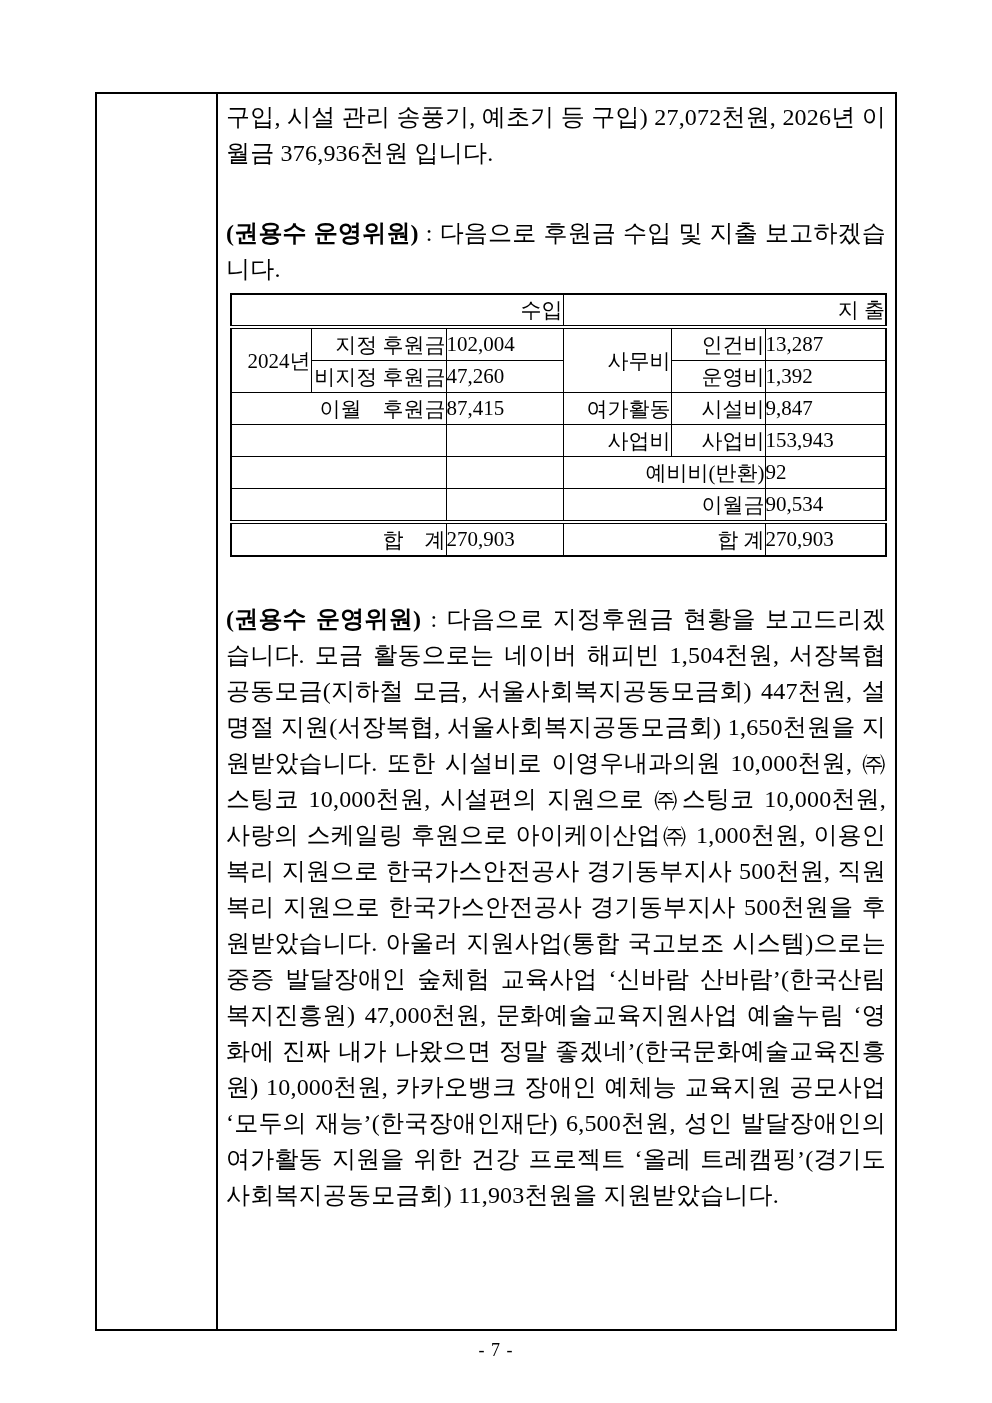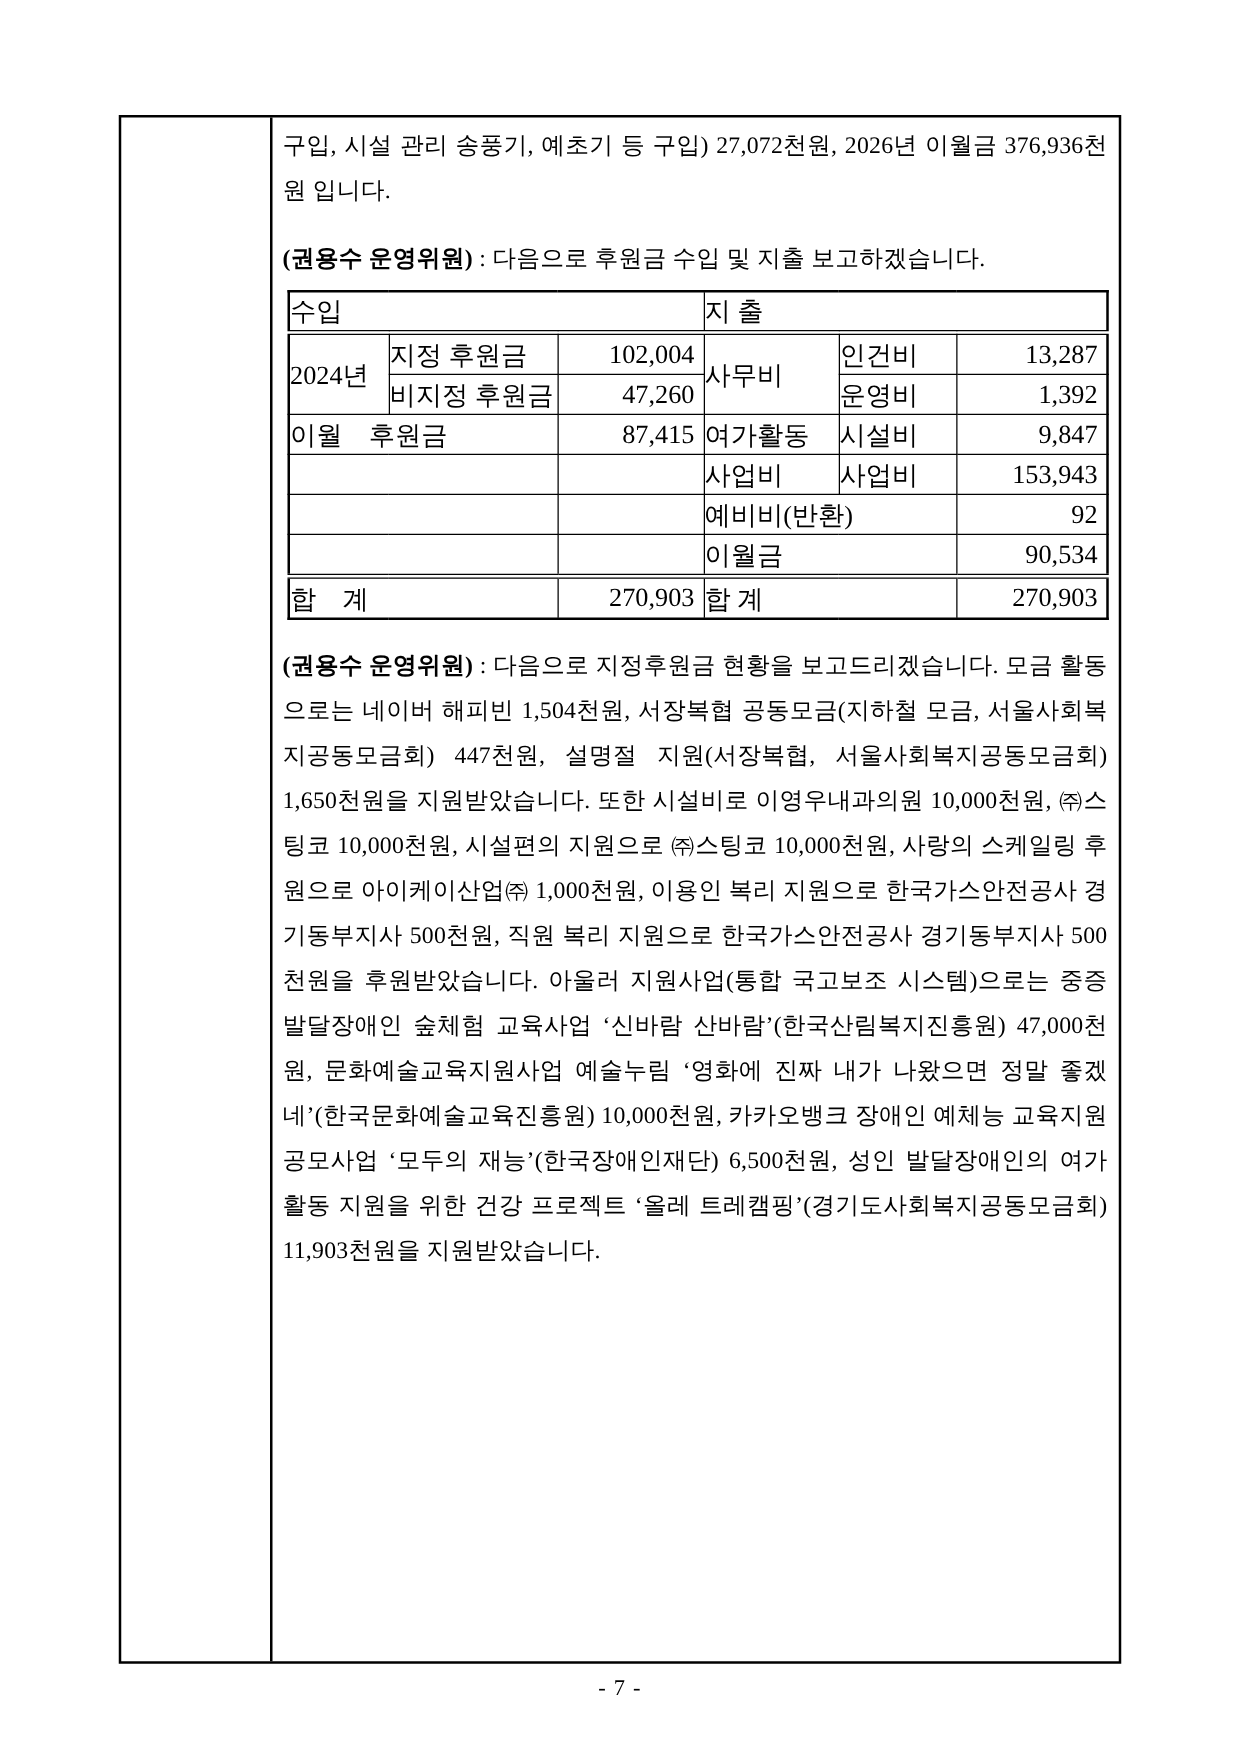--- a/index.html
+++ b/index.html
@@ -33,58 +33,58 @@
     box-sizing: border-box;
   }
   .content-cell {
     flex: 1;
     box-sizing: border-box;
     padding: 5px 9px 0 8px;
     overflow: hidden;
   }
   .para {
     margin: 0;
-    font-size: 19px;
+    font-size: 24px;
     line-height: 36px;
     text-align: justify;
     letter-spacing: 0.2px;
     word-break: break-word;
   }
-  .mt { margin-top: 19px; }
+  .mt { margin-top: 44px; }
   .speaker { font-weight: bold; }
 
   
   .donation-table {
     border-collapse: collapse;
     border: 2px solid #000;
     table-layout: fixed;
     width: 655px;
     margin: 6px 0 0 4px;
   }
   .donation-table th,
   .donation-table td {
     border: 1px solid #000;
     font-size: 21px;
     font-weight: normal;
     padding: 0;
     height: 31px;
-    text-align: left;
+    text-align: right;
     vertical-align: middle;
     overflow: hidden;
     white-space: nowrap;
   }
   .donation-table tr.hdr th {
     height: 30px;
     border-bottom: 4px double #000;
   }
   .donation-table tr.total td {
     border-top: 4px double #000;
   }
   .donation-table td.num {
-    text-align: right;
+    text-align: left;
     padding-right: 7px;
   }
   .page-number {
     position: absolute;
     left: 0;
     top: 1340px;
     width: 100%;
     text-align: center;
     font-size: 18px;
     letter-spacing: 1px;

